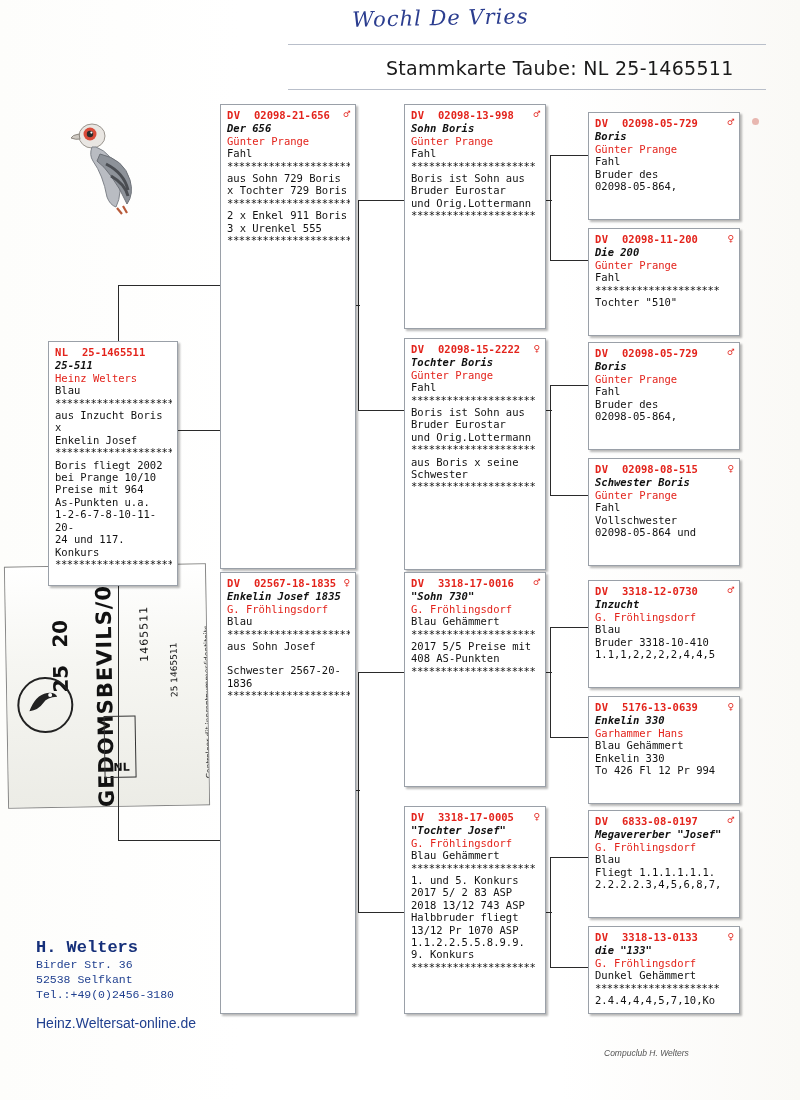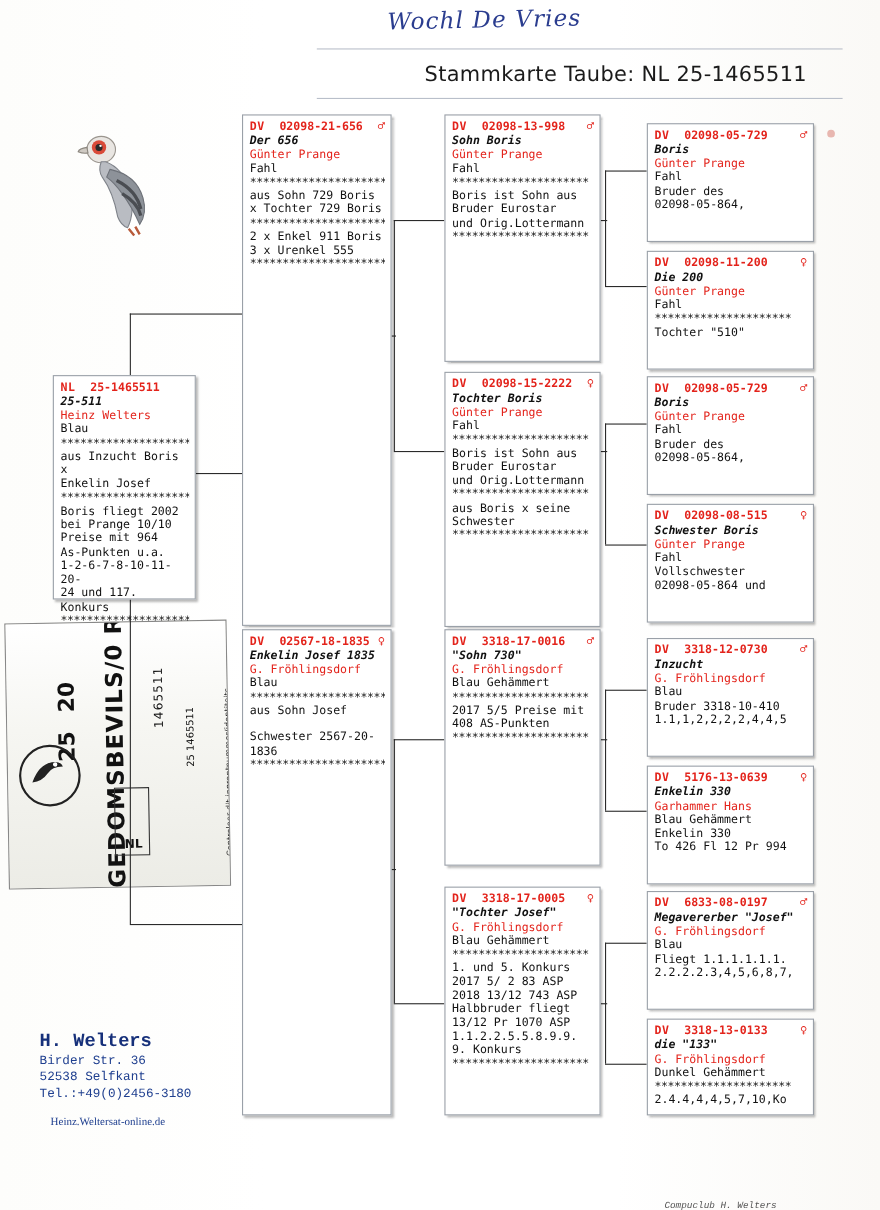--- a/index.html
+++ b/index.html
@@ -92,22 +92,22 @@
     color:#111;font-family:"DejaVu Sans",sans-serif;
   }
   .ring .logo{
     position:absolute;left:10px;top:110px;width:52px;height:52px;border-radius:50%;
     border:2px solid #222;
   }
   
   .footer{position:absolute;left:36px;top:938px;color:#1f3f8f;font-family:Liberation Mono, monospace;}
   .footer .nm{font-size:17px;font-weight:bold;color:#16307a;}
   .footer .ln{font-size:11.5px;line-height:15px;color:#1f3f8f;}
-  .email{position:absolute;left:46px;top:1015px;font-size:10px;color:#1f3f8f;font-family:Liberation Serif, serif;}
-  .credit{position:absolute;left:604px;top:1048px;font-size:8.5px;color:#555;font-family:Liberation Mono, monospace;font-style:italic;margin-top:43px;}
+  .email{position:absolute;left:36px;top:1015px;font-size:14px;color:#1f3f8f;font-family:Liberation Sans, sans-serif;}
+  .credit{position:absolute;left:604px;top:1048px;font-size:8.5px;color:#555;font-family:Liberation Sans, sans-serif;font-style:italic;}
   .pagemark{position:absolute;left:752px;top:118px;width:7px;height:7px;border-radius:50%;background:#e8b7b0;}
 </style>
 </head>
 <body>
 
 <div class="scan-tint"></div>
 
 <div class="handwrite">Wochl De Vries</div>
 
 <div class="hline" style="left:288px;top:44px;width:478px;height:1px;"></div>
@@ -179,21 +179,21 @@
 <div class="conn" style="left:550px;top:627px;width:1px;height:110px;"></div>
 <div class="conn" style="left:550px;top:627px;width:38px;height:1px;"></div>
 <div class="conn" style="left:550px;top:737px;width:38px;height:1px;"></div>
 <div class="conn" style="left:546px;top:672px;width:6px;height:1px;"></div>
 
 <div class="conn" style="left:550px;top:857px;width:1px;height:110px;"></div>
 <div class="conn" style="left:550px;top:857px;width:38px;height:1px;"></div>
 <div class="conn" style="left:550px;top:967px;width:38px;height:1px;"></div>
 <div class="conn" style="left:546px;top:912px;width:6px;height:1px;"></div>
 
-<div class="card subject" style="left:48px;top:341px;width:130px;height:204px;">
+<div class="card subject" style="left:48px;top:341px;width:130px;height:245px;">
   <div class="hdr">
     <span class="dv">NL</span>
     <span class="num">25-1465511</span>
   </div>
   <div class="name">25-511</div>
   <div class="breeder">Heinz Welters</div>
   <div class="plain">Blau</div>
   <div class="stars">*********************</div>
   <div class="plain">aus Inzucht Boris x</div>
   <div class="plain">Enkelin Josef</div>

